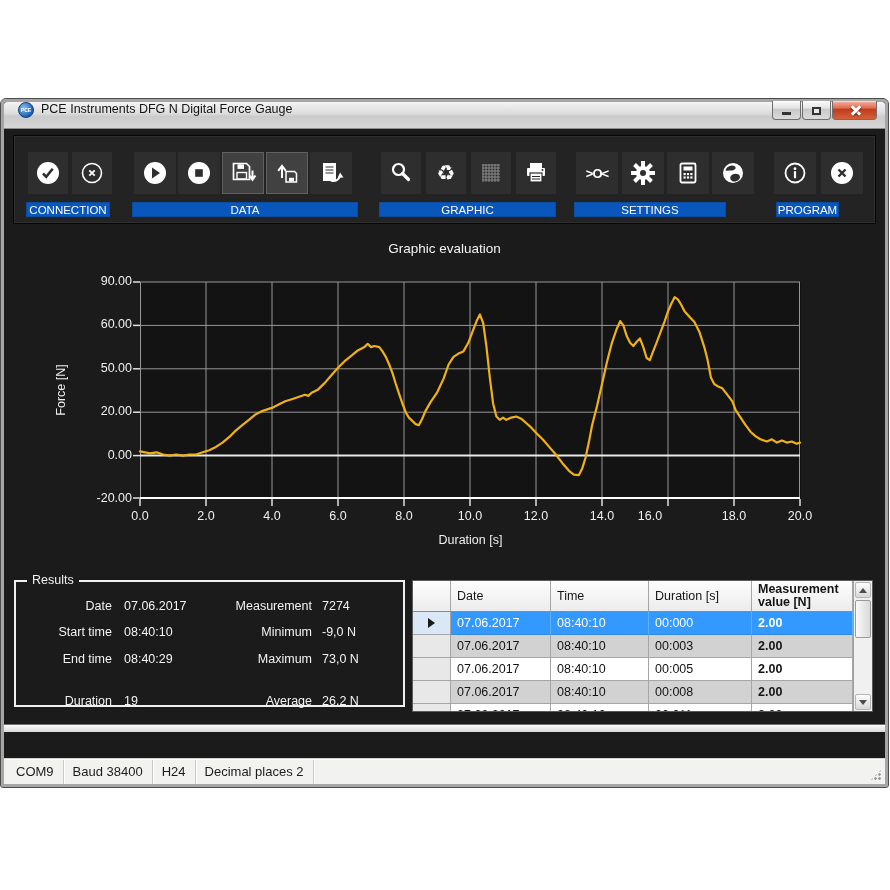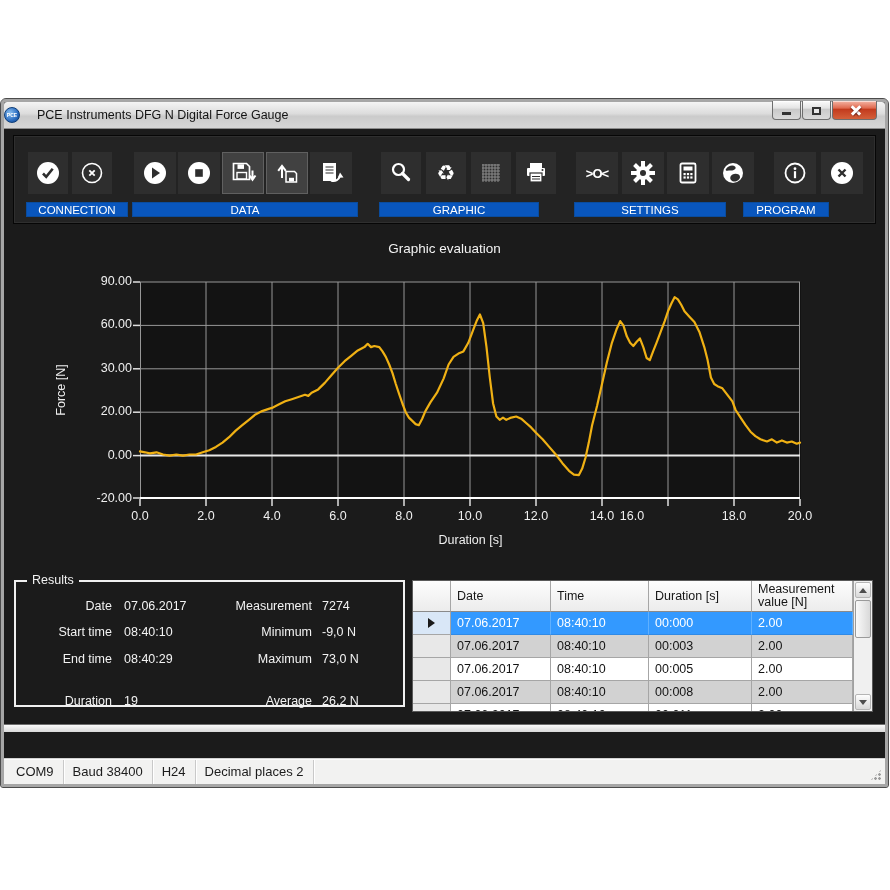--- a/index.html
+++ b/index.html
@@ -5,21 +5,21 @@
   * { margin:0; padding:0; box-sizing:border-box; }
   body { width:890px; height:890px; background:#ffffff; font-family:"Liberation Sans", sans-serif; position:relative; overflow:hidden; }
 
   .window { position:absolute; left:1px; top:99px; width:887px; height:688px;
             border:3px solid #a6a6a6; outline:1px solid #4c4c4c;
             border-radius:5px 5px 2px 2px; background:#1b1b1b; }
 
   
   .titlebar { position:relative; height:27px; border-radius:3px 3px 0 0;
               background:linear-gradient(#f4f4f4,#dcdcdc 45%,#cbcbcb 55%,#d6d6d6);
-              border-bottom:1px solid #8c8c8c; display:flex; align-items:center; padding-left:0;gap:10px; }
+              border-bottom:1px solid #8c8c8c; display:flex; padding-left:14px; }
   .app-icon { width:16px; height:16px; border-radius:50%;
               background:radial-gradient(circle at 5px 5px,#8cc0f0,#2a6cc0 60%,#0d3d7a);
               border:1px solid #0d3d7a; display:flex; align-items:center; justify-content:center;
               color:#fff; font-size:5px; font-weight:bold; letter-spacing:0; }
   .title-text { margin-left:7px; font-size:12.5px; color:#141414; }
   .winbtns { position:absolute; top:-1px; right:8px; display:flex; }
   .wb { height:19px; border:1px solid #6e6e6e; border-top:none; border-radius:0 0 4px 4px;
         background:linear-gradient(#fbfbfb,#e4e4e4 40%,#c9c9c9 45%,#dadada);
         box-shadow:inset 0 1px 0 rgba(255,255,255,.85); margin-left:1px;
         display:flex; align-items:center; justify-content:center; position:relative; cursor:default; }
@@ -72,21 +72,21 @@
   .rl2 { left:148px; width:148px; text-align:right; }
   .rv2 { left:306px; }
 
   
   .grid { position:absolute; left:408px; top:451px; width:461px; height:132px;
           background:#fff; border:1px solid #5a5a5a; overflow:hidden; }
   .ghead { display:flex; height:31px; }
   .hc { border-right:1px solid #a6a6a6; border-bottom:1px solid #8a8a8a;
         background:linear-gradient(#fdfdfd,#ececec); color:#151515; font-size:12.5px;
         display:flex; align-items:center; padding-left:6px; line-height:13px; }
-  .c0 { width:38px; } .c1 { width:100px; } .c2 { width:98px; } .c3 { width:103px; } .c4 { width:101px; }
+  .c0 { width:38px; } .c1 { width:100px; } .c2 { width:98px; } .c3 { width:103px; } .c4 { width:101px;font-weight:bold; }
   .grow { display:flex; height:23px; }
   .cell { border-right:1px solid #a6a6a6; border-bottom:1px solid #a6a6a6; background:#fff;
           font-size:12.5px; color:#141414; padding:4px 0 0 6px; overflow:hidden; white-space:nowrap; }
   .cell.c0 { background:#e8e8e8; display:flex; align-items:center; justify-content:center; padding:0; }
   .grow:nth-child(even) .cell:not(.c0) { background:#d2d2d2; }
   .grow.selected .cell:not(.c0) { background:#3399ff; color:#fff;
           border-right-color:#5fb0ff; border-bottom-color:#2f8ae6; }
   .grow.selected .cell.c0 { background:#d9e7f7; }
   .row-arrow { display:block; width:0; height:0; border-left:7px solid #1a1a1a;
                border-top:5px solid transparent; border-bottom:5px solid transparent; }
@@ -296,25 +296,25 @@
         </div>
       <div class="tb wide" style="left:807px">
           <span class="icon">
         <svg width="26" height="26" viewBox="0 0 26 26">
               <circle cx="13" cy="13" r="11" fill="#fff"></circle>
               <path d="M9.5 9.5L16.5 16.5M16.5 9.5L9.5 16.5" stroke="#2e2e2e" stroke-width="2.4"></path>
             </svg>
           </span>
         </div>
 
-      <div class="grp" style="left:12px;width:102px">CONNECTION</div>
+      <div class="grp" style="left:12px;width:84px">CONNECTION</div>
       <div class="grp" style="left:118px;width:226px">DATA</div>
-      <div class="grp" style="left:365px;width:160px">GRAPHIC</div>
+      <div class="grp" style="left:365px;width:177px">GRAPHIC</div>
       <div class="grp" style="left:560px;width:152px">SETTINGS</div>
-      <div class="grp" style="left:729px;width:86px">PROGRAM</div>
+      <div class="grp" style="left:762px;width:63px">PROGRAM</div>
     </div>
 
     <div class="chart-title">Graphic evaluation</div>
     <div class="ylab">Force [N]</div>
     <svg class="plot" width="661" height="217" viewBox="0 0 661 217">
       <rect class="plotbg" x="0" y="0" width="661" height="217"></rect>
       <g>
           <line x1="0.5" y1="0" x2="0.5" y2="217" stroke="#979797" stroke-width="1"></line>
           <line x1="66" y1="0" x2="66" y2="217" stroke="#979797" stroke-width="1"></line>
           <line x1="132" y1="0" x2="132" y2="217" stroke="#979797" stroke-width="1"></line>
@@ -349,33 +349,33 @@
           <line x1="528" y1="217" x2="528" y2="224" stroke="#e0e0e0" stroke-width="1.5"></line>
           <line x1="594" y1="217" x2="594" y2="224" stroke="#e0e0e0" stroke-width="1.5"></line>
           <line x1="660" y1="217" x2="660" y2="224" stroke="#e0e0e0" stroke-width="1.5"></line>
         </g>
       <polyline class="curve" points="0.0,169.3 5.0,170.3 9.9,171.4 16.5,170.3 23.1,172.5 29.7,173.6 36.3,172.5 42.9,173.6 49.5,172.5 56.1,172.5 62.7,170.3 69.3,168.2 75.9,164.9 82.5,160.6 89.1,155.2 95.7,148.6 102.3,143.2 108.9,137.8 115.5,132.4 122.1,129.1 128.7,126.9 132.0,125.9 138.6,122.6 145.2,119.3 151.8,117.2 158.4,115.0 165.0,112.8 168.3,113.9 171.6,110.7 178.2,107.4 184.8,100.9 191.4,93.3 198.0,85.7 204.6,79.2 211.2,73.8 217.8,68.4 224.4,65.1 227.7,61.8 231.0,65.1 234.3,64.0 239.3,65.1 242.5,69.4 245.8,74.9 249.2,82.5 252.5,91.1 255.8,102.0 259.1,111.8 262.4,121.5 265.7,130.2 268.9,135.6 272.3,138.9 275.6,142.1 278.8,143.2 282.2,136.7 285.4,129.1 290.4,120.4 297.0,110.7 303.6,96.6 308.6,82.5 313.5,74.9 318.4,71.6 323.4,69.4 328.3,60.8 333.3,47.7 336.6,39.1 339.9,32.5 343.2,41.2 346.5,65.1 349.8,95.5 353.1,121.5 356.4,134.5 359.7,137.8 363.0,135.6 366.3,137.8 371.3,135.6 376.2,134.5 381.2,136.7 386.1,141.0 391.1,145.4 396.0,150.8 402.6,157.3 409.2,164.9 415.8,172.5 422.4,181.2 429.0,188.8 433.9,192.7 438.9,193.1 442.2,186.6 445.5,175.8 448.8,160.6 452.1,143.2 457.1,123.7 462.0,102.0 466.9,80.3 471.9,60.8 476.8,46.7 480.2,39.1 483.4,43.4 486.8,54.3 490.1,60.8 493.3,64.0 496.7,59.7 499.9,56.4 503.3,65.1 506.6,76.0 509.8,78.1 513.1,69.4 516.5,60.8 519.8,52.1 524.7,39.1 528.0,29.3 531.3,21.7 534.6,15.2 537.9,17.4 541.2,22.8 544.5,29.3 549.4,34.7 554.4,40.1 559.4,49.9 564.3,65.1 567.6,78.1 570.9,95.5 574.2,102.0 577.5,104.2 582.4,106.3 587.4,112.8 592.4,119.3 595.6,128.0 600.6,135.6 605.6,143.2 610.5,149.7 615.4,154.1 620.4,157.3 627.0,159.5 631.9,157.3 636.9,160.6 641.9,158.4 646.8,160.6 651.8,159.5 656.7,161.7 660.0,160.6" stroke="#f0b114"></polyline>
     </svg>
     <div class="xlab">Duration [s]</div>
     <div>
         <div class="ytick" style="top: 145px;">90.00</div>
         <div class="ytick" style="top: 188.4px;">60.00</div>
-        <div class="ytick" style="top: 231.8px;">30.00</div>
+        <div class="ytick" style="top: 231.8px;">50.00</div>
         <div class="ytick" style="top: 275.2px;">20.00</div>
         <div class="ytick" style="top: 318.6px;">0.00</div>
         <div class="ytick" style="top: 362px;">-20.00</div>
         <div class="xtick" style="left: 114px;">0.0</div>
         <div class="xtick" style="left: 180px;">2.0</div>
         <div class="xtick" style="left: 246px;">4.0</div>
         <div class="xtick" style="left: 312px;">6.0</div>
         <div class="xtick" style="left: 378px;">8.0</div>
         <div class="xtick" style="left: 444px;">10.0</div>
         <div class="xtick" style="left: 510px;">12.0</div>
         <div class="xtick" style="left: 576px;">14.0</div>
-        <div class="xtick" style="left: 606px;">16.0</div>
+        <div class="xtick" style="left: 624px;">16.0</div>
         <div class="xtick" style="left: 708px; text-align: center;">18.0</div>
         <div class="xtick" style="left: 774px;">20.0</div>
       </div>
 
     <div class="results">
       <span class="res-label">Results</span>
       <div class="rrow" style="top:17px">
         <span class="rl1">Date</span>
         <span class="rv1">07.06.2017</span>
         <span class="rl2">Measurement</span>

